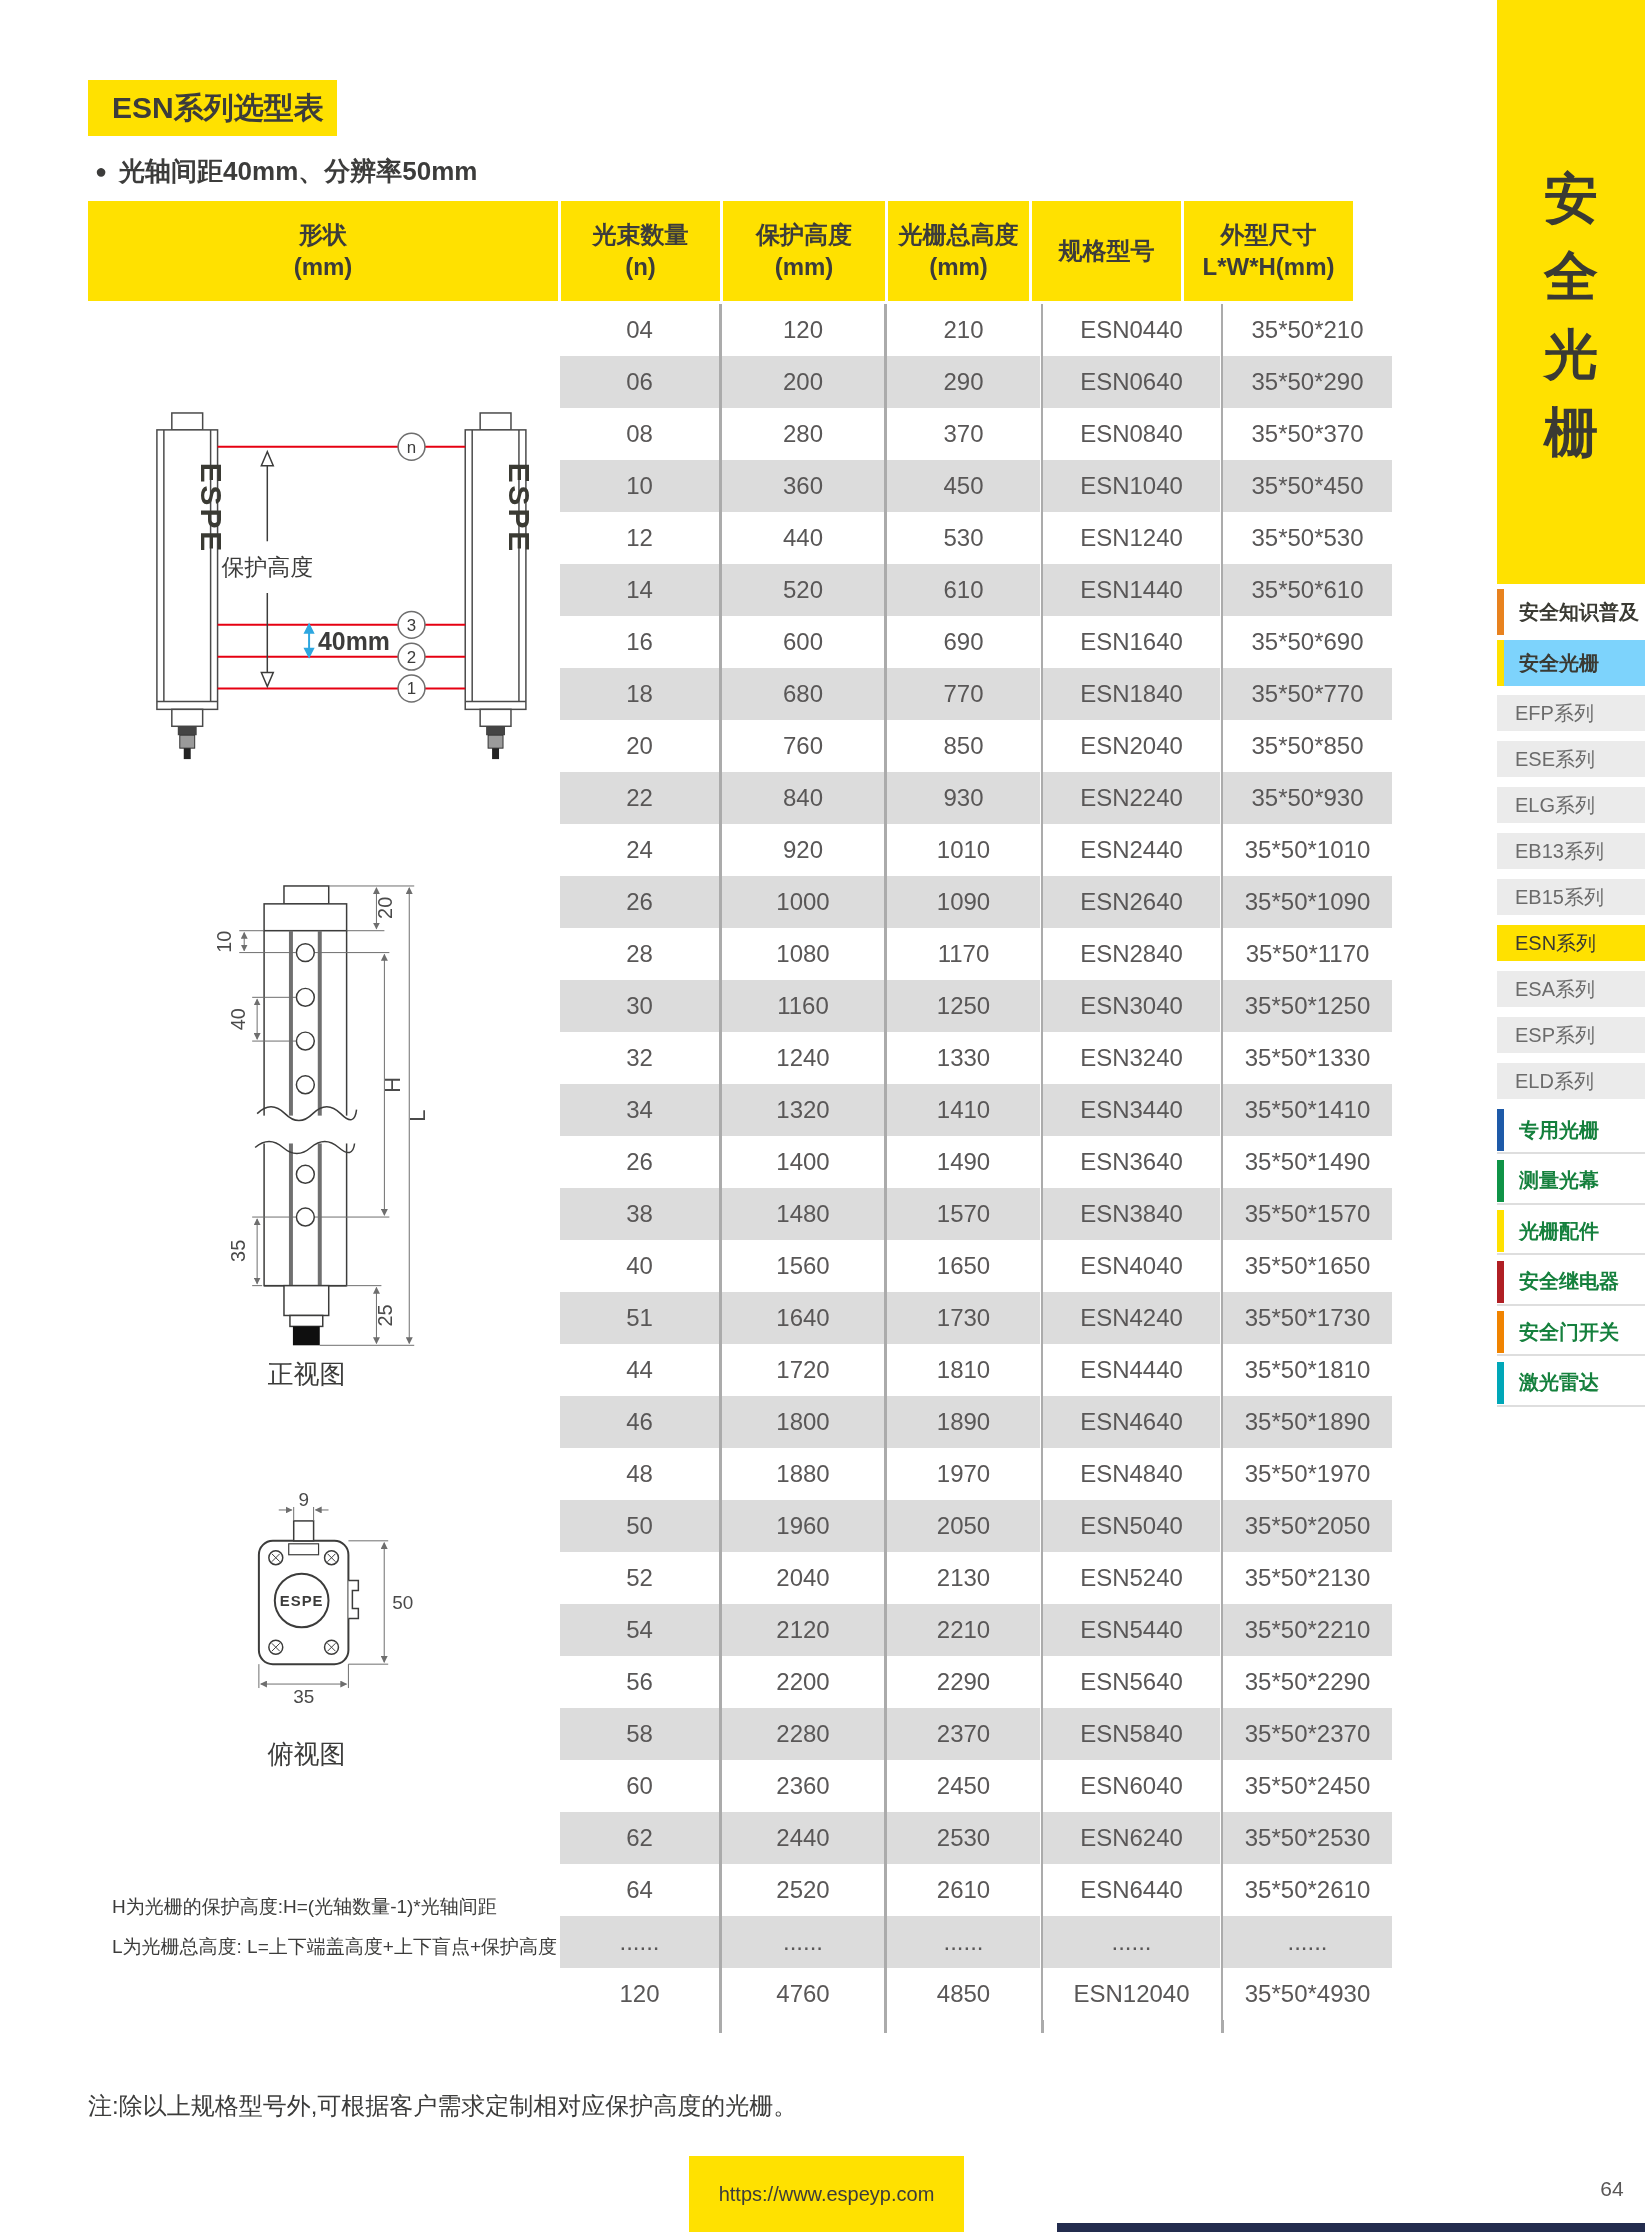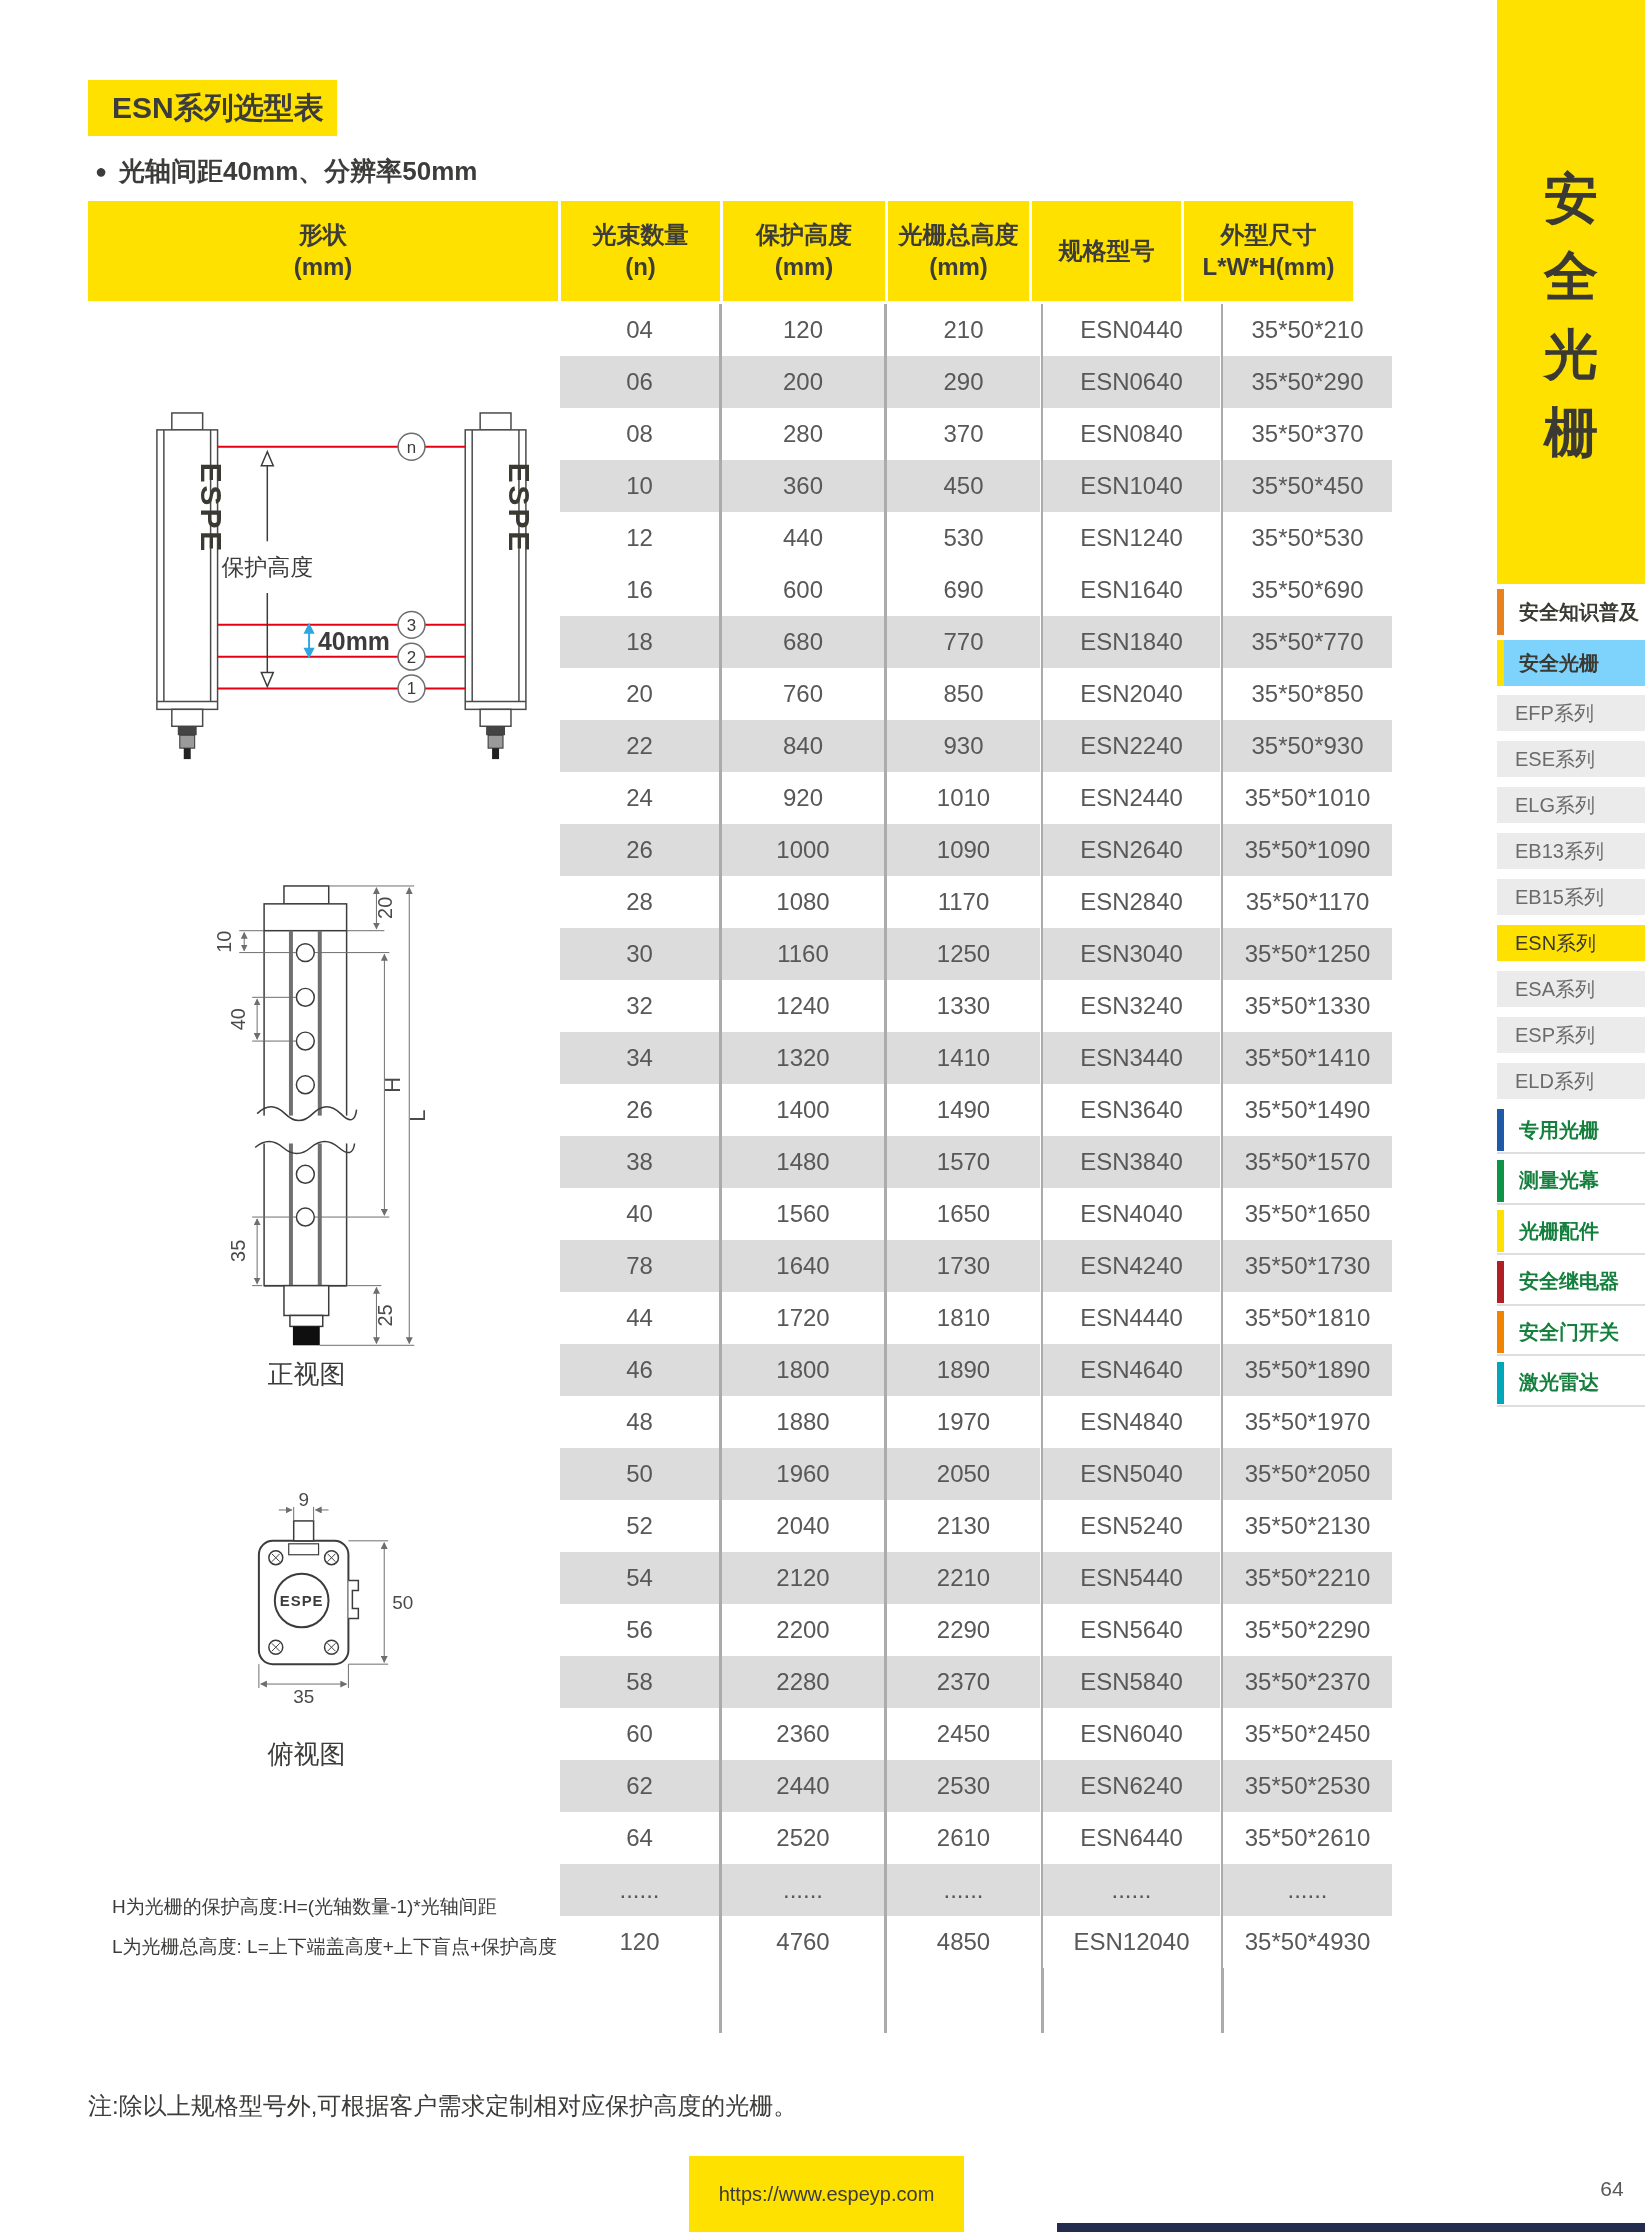--- a/index.html
+++ b/index.html
@@ -364,20 +364,27 @@
         <div class="cell c3">ESN1040</div>
         <div class="cell c4">35*50*450</div>
       </div>
       <div class="data-row">
         <div class="cell c0">12</div>
         <div class="cell c1">440</div>
         <div class="cell c2">530</div>
         <div class="cell c3">ESN1240</div>
         <div class="cell c4">35*50*530</div>
       </div>
+      <div class="data-row alt">
+        <div class="cell c0">14</div>
+        <div class="cell c1">520</div>
+        <div class="cell c2">610</div>
+        <div class="cell c3">ESN1440</div>
+        <div class="cell c4">35*50*610</div>
+      </div>
       <div class="data-row">
         <div class="cell c0">16</div>
         <div class="cell c1">600</div>
         <div class="cell c2">690</div>
         <div class="cell c3">ESN1640</div>
         <div class="cell c4">35*50*690</div>
       </div>
       <div class="data-row alt">
         <div class="cell c0">18</div>
         <div class="cell c1">680</div>
@@ -456,21 +463,21 @@
         <div class="cell c4">35*50*1570</div>
       </div>
       <div class="data-row">
         <div class="cell c0">40</div>
         <div class="cell c1">1560</div>
         <div class="cell c2">1650</div>
         <div class="cell c3">ESN4040</div>
         <div class="cell c4">35*50*1650</div>
       </div>
       <div class="data-row alt">
-        <div class="cell c0">78</div>
+        <div class="cell c0">51</div>
         <div class="cell c1">1640</div>
         <div class="cell c2">1730</div>
         <div class="cell c3">ESN4240</div>
         <div class="cell c4">35*50*1730</div>
       </div>
       <div class="data-row">
         <div class="cell c0">44</div>
         <div class="cell c1">1720</div>
         <div class="cell c2">1810</div>
         <div class="cell c3">ESN4440</div>

